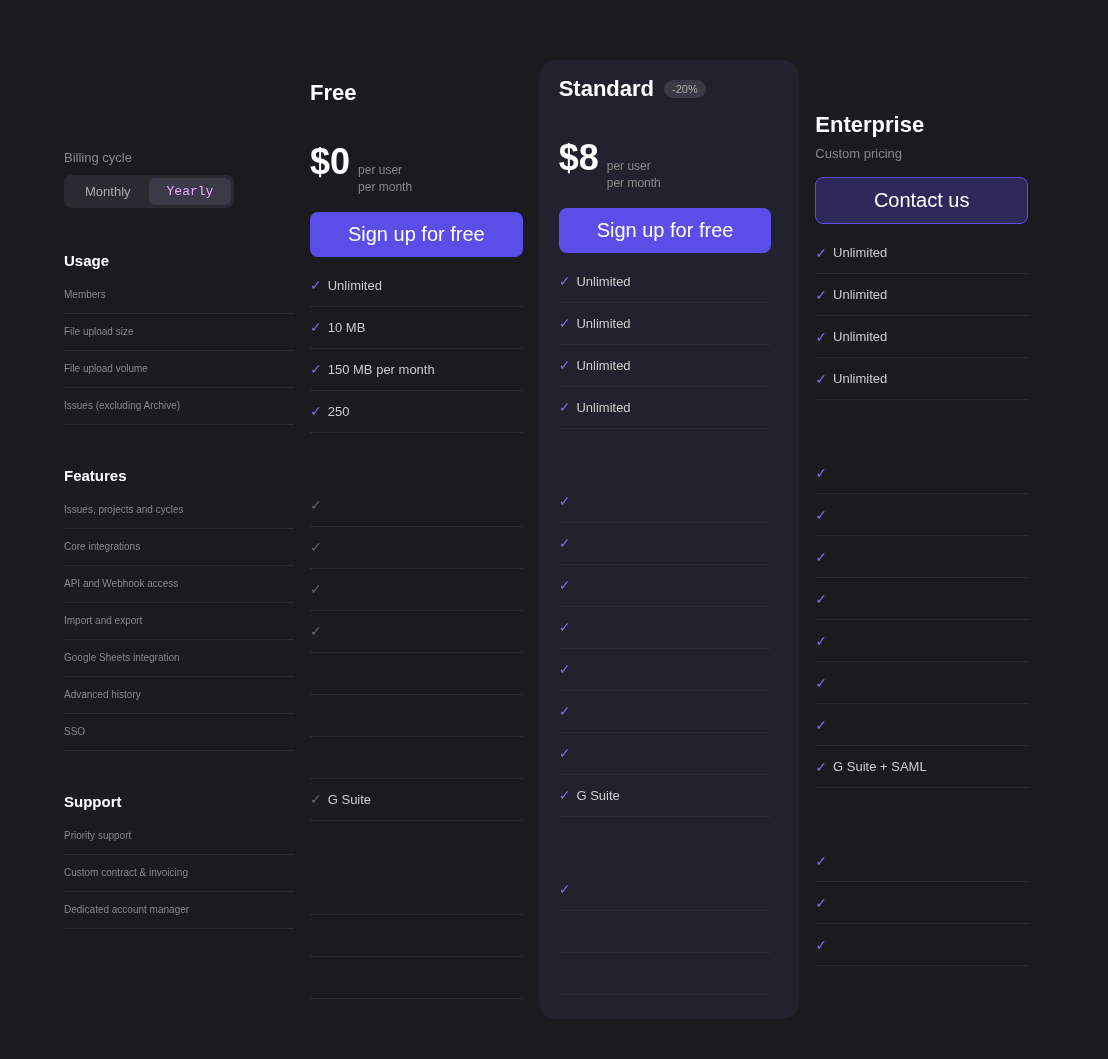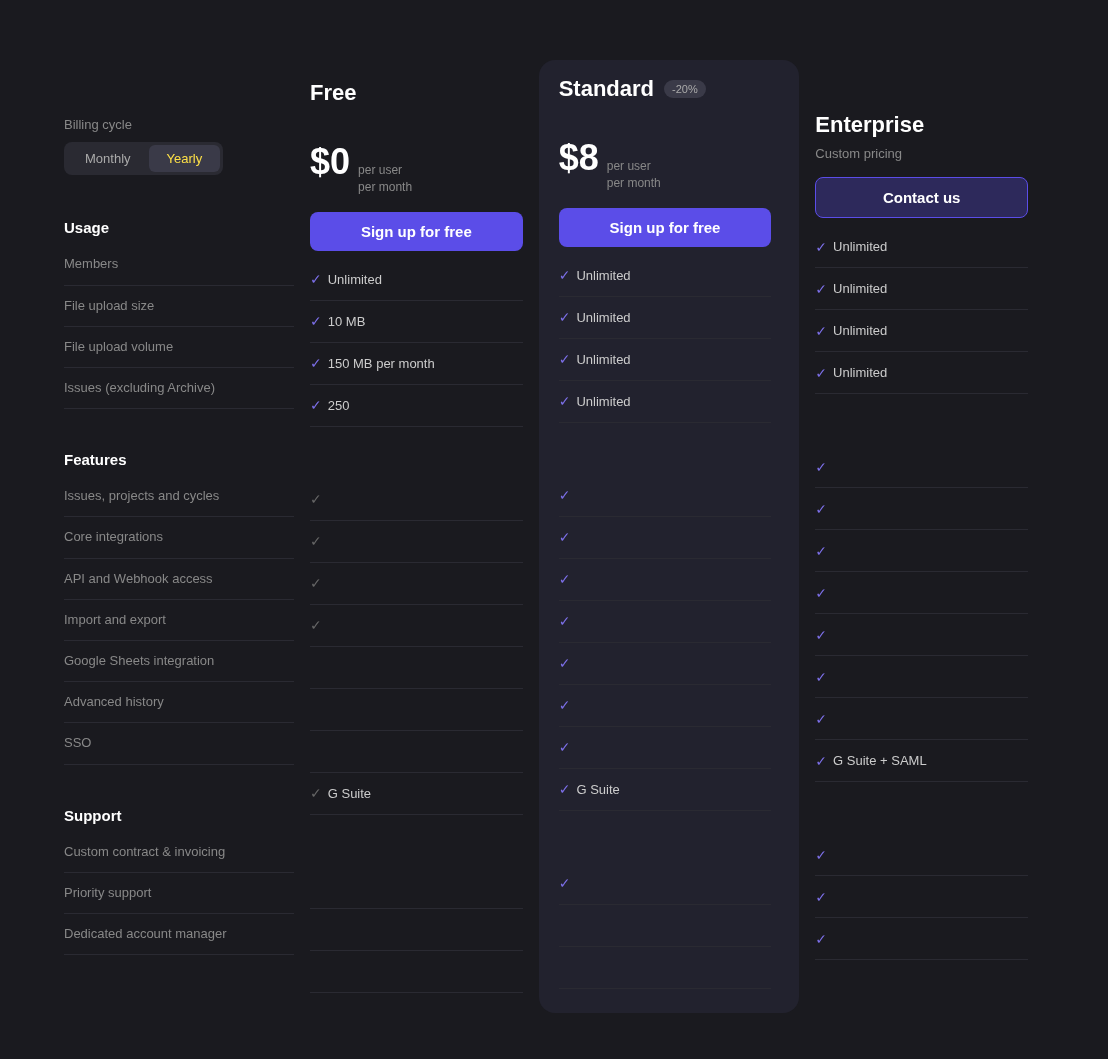--- a/index.html
+++ b/index.html
@@ -52,33 +52,34 @@
       border-radius: 6px;
       font-size: 13px;
       cursor: pointer;
       border: none;
       background: transparent;
       color: #aaa;
     }
 
     .toggle-btn.active {
       background: #3a3a48;
-      color: #fde047;
+      color: #f0abfc;
+      font-family: Liberation Mono, monospace;
     }
 
     .section-header {
       font-size: 15px;
       font-weight: 600;
       color: #fff;
       padding: 12px 0 8px 0;
       margin-top: 8px;
     }
 
     .feature-row-label {
-      font-size: 13px;
+      font-size: 10px;
       color: #888;
       padding: 11px 0;
       border-bottom: 1px solid #2a2a32;
       line-height: 1.4;
     }
 
     .plan-column {
       flex: 1;
       padding: 0 16px;
       position: relative;
@@ -142,22 +143,22 @@
     }
 
     .btn-primary {
       display: block;
       width: 100%;
       padding: 11px 0;
       background: #5b4de8;
       color: #fff;
       border: none;
       border-radius: 8px;
-      font-size: 15px;
-      font-weight: 700;
+      font-size: 20px;
+      font-weight: 400;
       cursor: pointer;
       text-align: center;
       margin-bottom: 8px;
     }
 
     .btn-primary.outline {
       background: rgba(91, 77, 232, 0.3);
       border: 1px solid #5b4de8;
     }
 
@@ -212,22 +213,22 @@
     <div class="section-header" style="margin-top:30px;">Features</div>
     <div class="feature-row-label">Issues, projects and cycles</div>
     <div class="feature-row-label">Core integrations</div>
     <div class="feature-row-label">API and Webhook access</div>
     <div class="feature-row-label">Import and export</div>
     <div class="feature-row-label">Google Sheets integration</div>
     <div class="feature-row-label">Advanced history</div>
     <div class="feature-row-label">SSO</div>
 
     <div class="section-header" style="margin-top:30px;">Support</div>
+    <div class="feature-row-label">Priority support</div>
     <div class="feature-row-label">Custom contract &amp; invoicing</div>
-    <div class="feature-row-label">Priority support</div>
     <div class="feature-row-label">Dedicated account manager</div>
   </div>
 
   <div class="plan-column">
     <div class="plan-header">
       <div class="plan-name-row">
         <span class="plan-name">Free</span>
       </div>
       <div class="plan-price-row">
         <span class="plan-price">$0</span>

